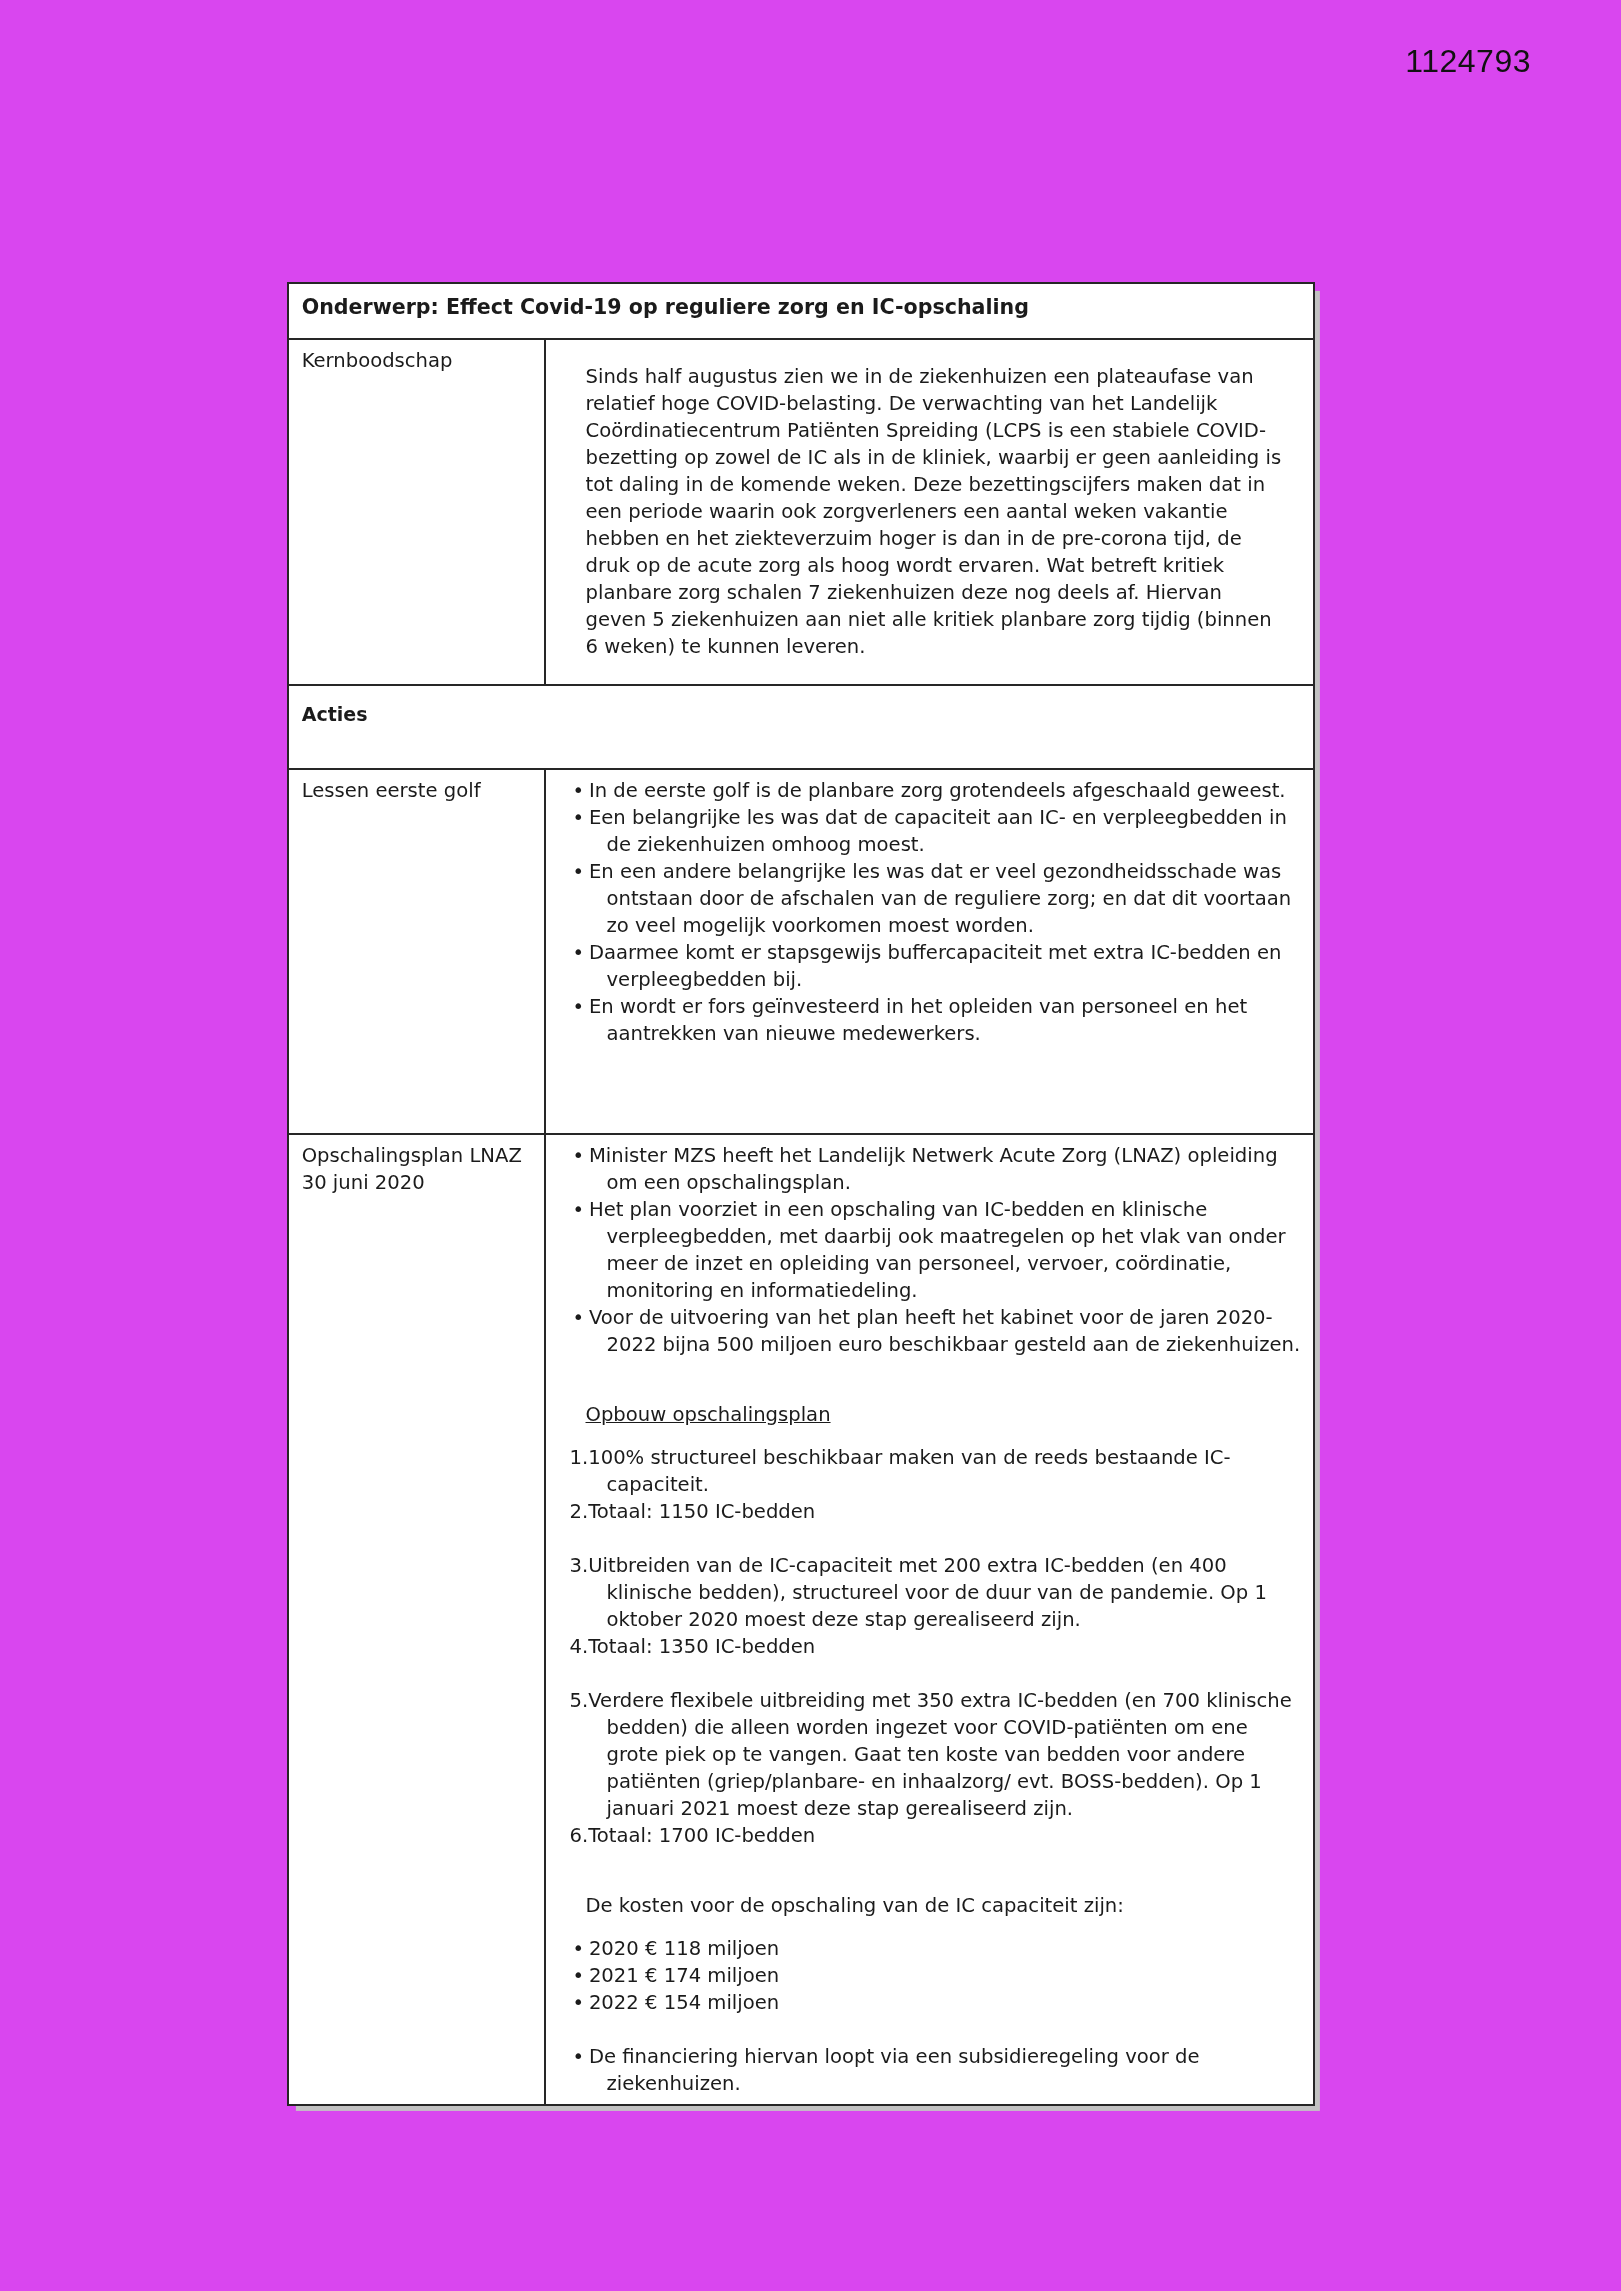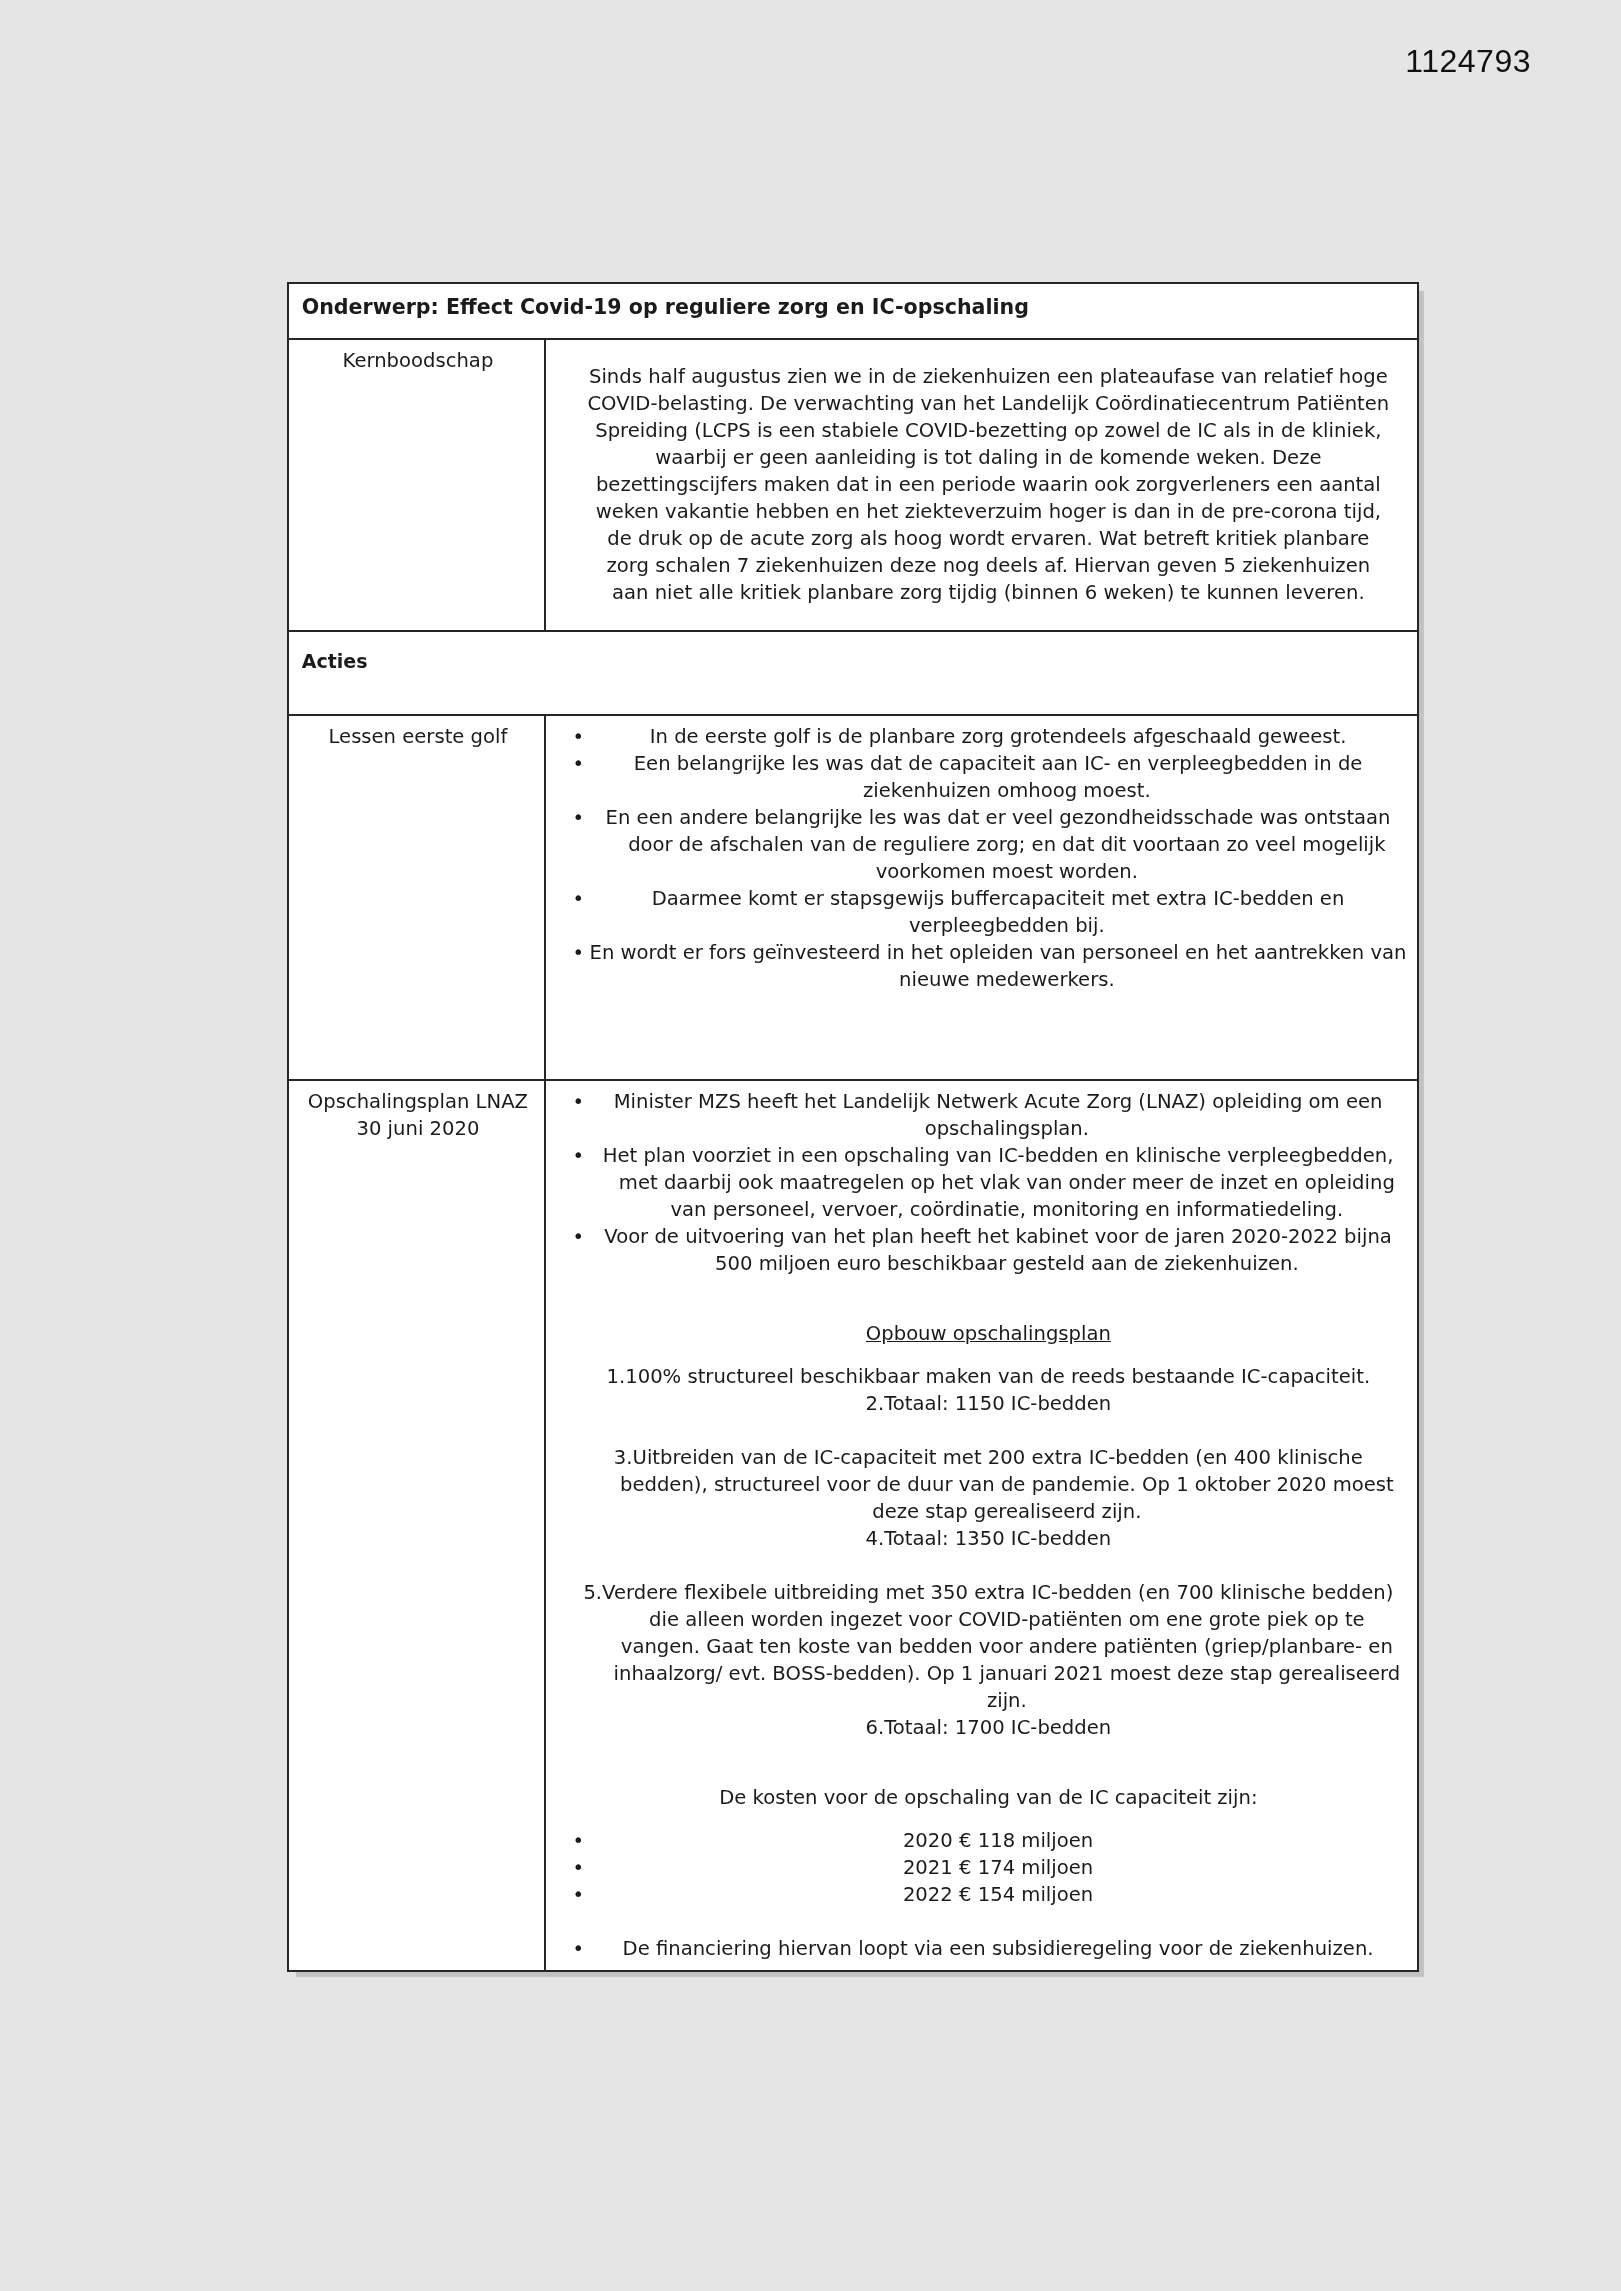--- a/index.html
+++ b/index.html
@@ -10,38 +10,37 @@
   html,body{margin:0;padding:0;}
   body{
     background:#ffffff;
     font-family:"DejaVu Sans","Liberation Sans",sans-serif;
     color:var(--ink);
   }
   .page{
     position:relative;
     width:1621px;
     height:2292px;
-    background:#e5e5e5;
+    background:#d946ef;
     overflow:hidden;
-    text-align:center;
   }
   .doc-number{
     position:absolute;
     top:43px;
     right:90px;
     font-family:"Liberation Sans",sans-serif;
     font-size:32px;
     color:#111;
     letter-spacing:0.5px;
   }
   .tbl{
     position:absolute;
     left:287px;
     top:282px;
-    width:1132px;
+    width:1028px;
     box-sizing:border-box;
     border:2px solid var(--border);
     border-bottom-width:2.9px;
     box-shadow:6.9px 6.9px 0 -2px var(--shadow);
     background:#fff;
     font-size:19.6px;
     line-height:27px;
   }
   .row{display:flex;box-sizing:border-box;}
   .row + .row{border-top:2px solid var(--border);}

